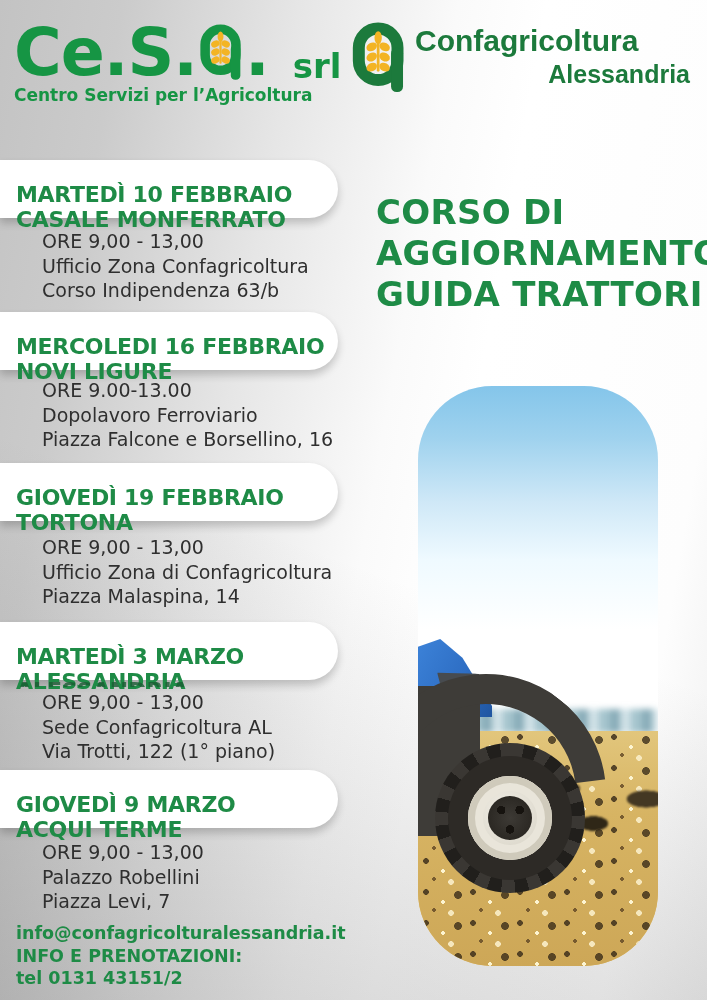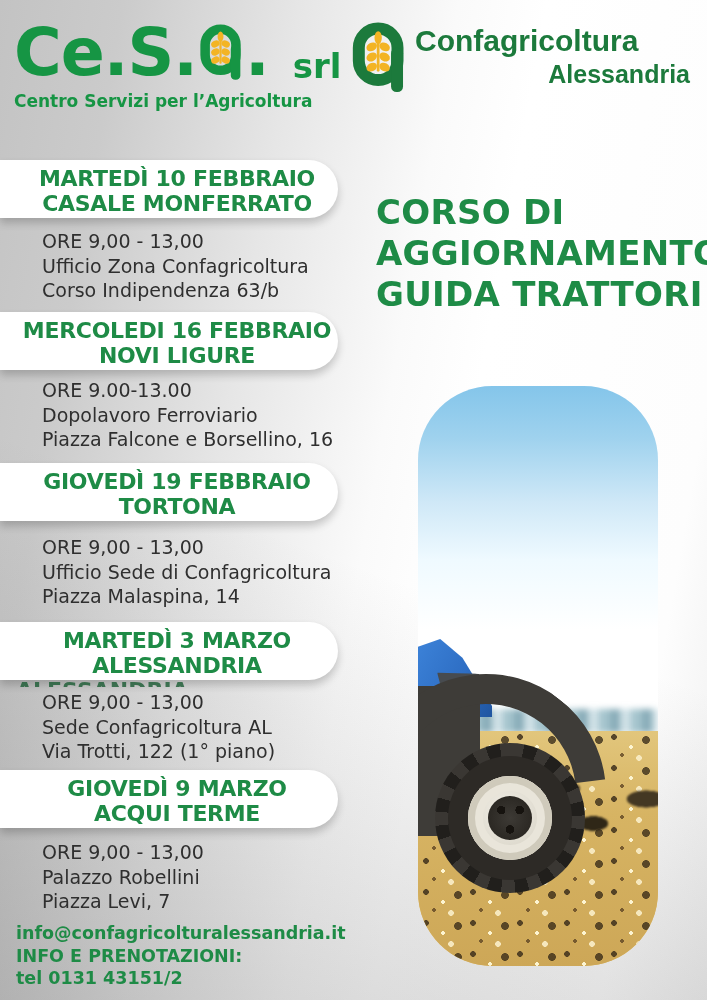--- a/index.html
+++ b/index.html
@@ -10,31 +10,31 @@
       linear-gradient(200deg, rgba(90,90,90,0) 55%, rgba(90,90,90,0.28) 100%),
       linear-gradient(100deg,#c3c3c3 0%,#cbcbcb 14%,#e6e6e6 34%,#fafafa 52%,#ffffff 62%,#fdfdfd 88%,#eeeeee 100%);
   }
 
   
   .cesa{position:absolute;left:14px;top:20px;color:#169544;}
   .cesa-row{display:flex;align-items:flex-end;line-height:1;}
   .cesa-main{font-size:65px;font-weight:bold;letter-spacing:-1px;}
   .cesa-aicon{display:inline-block;margin:0 1px 2px 3px;}
   .cesa-srl{font-size:34px;font-weight:bold;margin-left:24px;margin-bottom:2px;}
-  .cesa-tag{font-size:17px;font-weight:bold;margin-top:6px;letter-spacing:0px;}
+  .cesa-tag{font-size:17px;font-weight:bold;margin-top:0;letter-spacing:0px;}
 
   .confagri{position:absolute;left:352px;top:18px;width:340px;}
   .confagri-aicon{position:absolute;left:0;top:4px;}
   .confagri-name{position:absolute;left:63px;top:6px;font-size:30px;font-weight:600;color:#1c7a3c;font-family:"Liberation Sans",sans-serif;}
   .confagri-region{position:absolute;left:63px;top:42px;width:275px;text-align:right;font-size:25px;font-weight:600;color:#1c7a3c;font-family:"Liberation Sans",sans-serif;}
 
   
   .pill{position:absolute;left:0;width:338px;height:58px;background:#ffffff;
     border-radius:0 29px 29px 0;box-shadow:0 5px 9px rgba(0,0,0,0.20);
-    padding:6px 0 0 16px;box-sizing:border-box;text-align:center;}
+    padding:22px 0 0 16px;box-sizing:border-box;}
   .pill .day,.pill .city{font-size:22px;font-weight:bold;color:#1e8b46;line-height:25px;letter-spacing:-0.3px;}
   .details{position:absolute;left:42px;width:320px;font-size:19px;color:#2f2f2f;line-height:24.5px;}
   .e1p{top:160px}.e1d{top:229px}
   .e2p{top:312px}.e2d{top:378px}
   .e3p{top:463px}.e3d{top:535px}
   .e4p{top:622px}.e4d{top:690px}
   .e5p{top:770px}.e5d{top:840px}
   .artifact{position:absolute;left:16px;top:680px;height:7px;width:200px;overflow:hidden;
     font-size:22px;font-weight:bold;color:#1b5c34;opacity:.8;line-height:22px;}
 
@@ -173,21 +173,21 @@
     <div>Dopolavoro Ferroviario</div>
     <div>Piazza Falcone e Borsellino, 16</div>
   </div>
 
   <div class="pill e3p">
     <div class="day">GIOVEDÌ 19 FEBBRAIO</div>
     <div class="city">TORTONA</div>
   </div>
   <div class="details e3d">
     <div>ORE 9,00 - 13,00</div>
-    <div>Ufficio Sede di Confagricoltura</div>
+    <div>Ufficio Zona di Confagricoltura</div>
     <div>Piazza Malaspina, 14</div>
   </div>
 
   <div class="pill e4p">
     <div class="day">MARTEDÌ 3 MARZO</div>
     <div class="city">ALESSANDRIA</div>
   </div>
   <div class="artifact">ALESSANDRIA</div>
   <div class="details e4d">
     <div>ORE 9,00 - 13,00</div>

